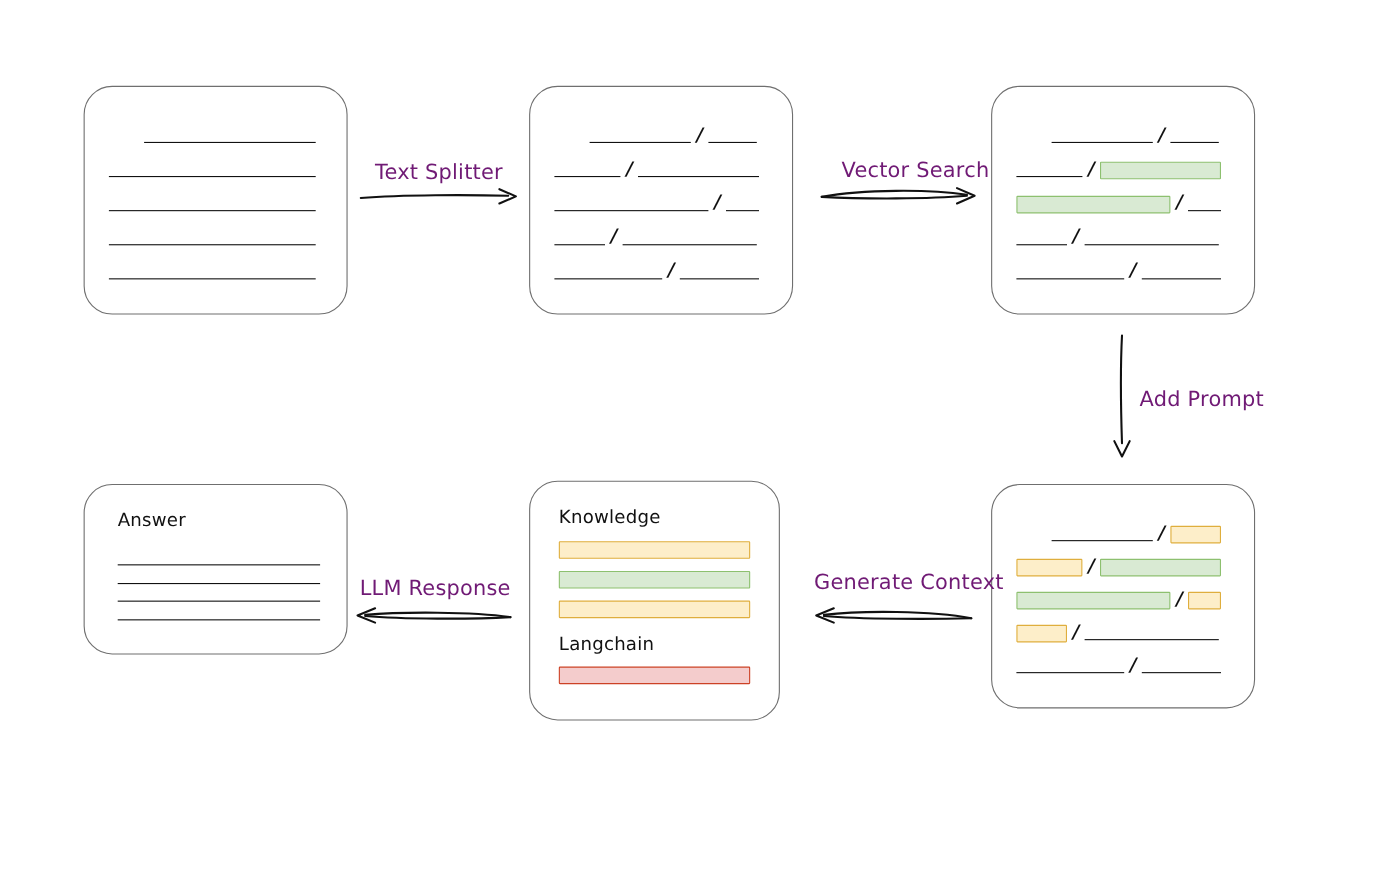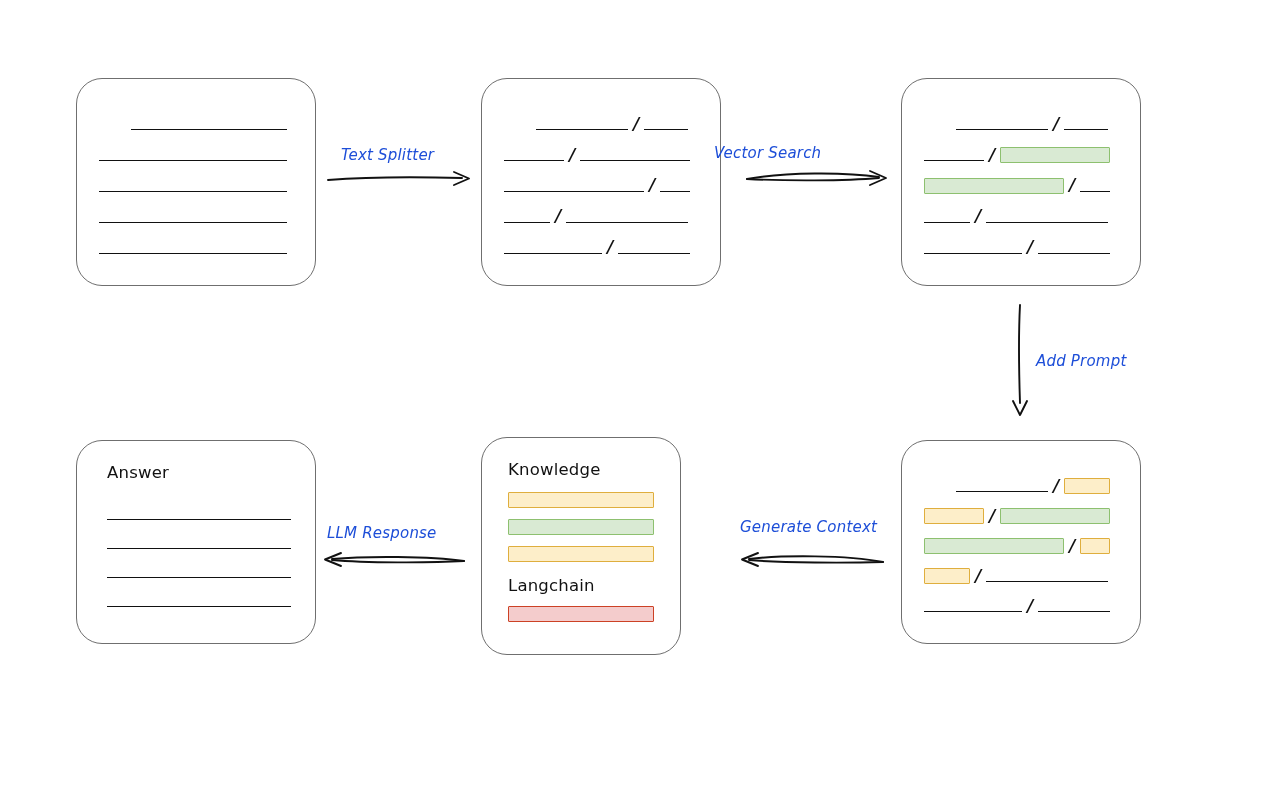--- a/index.html
+++ b/index.html
@@ -27,22 +27,22 @@
     border-radius: 26px;
     background: #ffffff;
     box-sizing: border-box;
   }
 
   
   #box-source   { left: 76px;  top: 78px;  width: 240px; height: 208px; }
   #box-chunks   { left: 481px; top: 78px;  width: 240px; height: 208px; }
   #box-matched  { left: 901px; top: 78px;  width: 240px; height: 208px; }
   #box-context  { left: 901px; top: 440px; width: 240px; height: 204px; }
-  #box-prompt   { left: 481px; top: 437px; width: 200px; height: 218px; }
-  #box-answer   { left: 76px;  top: 440px; width: 240px; height: 204px; }
+  #box-prompt   { left: 481px; top: 437px; width: 228px; height: 218px; }
+  #box-answer   { left: 76px;  top: 440px; width: 240px; height: 155px; }
 
   
   .lines {
     position: absolute;
     left: 22px;
     right: 22px;
     top: 30px;
     bottom: 22px;
     display: flex;
     flex-direction: column;
@@ -123,31 +123,30 @@
     flex-direction: column;
     justify-content: space-around;
   }
   .answer-lines .seg { width: 100%; }
 
   
   .edge { position: absolute; }
   .edge-label {
     position: absolute;
     font-family: "DejaVu Sans", sans-serif;
-    font-size: 15px;
-    color: #1d4ed8;
+    font-size: 19px;
+    color: #701a75;
     white-space: nowrap;
     letter-spacing: .2px;
-    font-style: italic;
   }
 
   #edge-text-splitter   { left: 326px; top: 168px; width: 148px; height: 22px; }
   #lbl-text-splitter    { left: 341px; top: 146px; }
   #edge-vector-search   { left: 745px; top: 165px; width: 146px; height: 26px; }
-  #lbl-vector-search    { left: 714px; top: 144px; }
+  #lbl-vector-search    { left: 765px; top: 144px; }
   #edge-add-context     { left: 1008px; top: 303px; width: 26px; height: 114px; }
   #lbl-add-context      { left: 1036px; top: 352px; }
   #edge-generate-prompt { left: 737px; top: 548px; width: 148px; height: 26px; }
   #lbl-generate-prompt  { left: 740px; top: 518px; }
   #edge-llm-response    { left: 320px; top: 548px; width: 146px; height: 26px; }
   #lbl-llm-response     { left: 327px; top: 524px; }
 
   
   #footer-credit {
     position: absolute;

